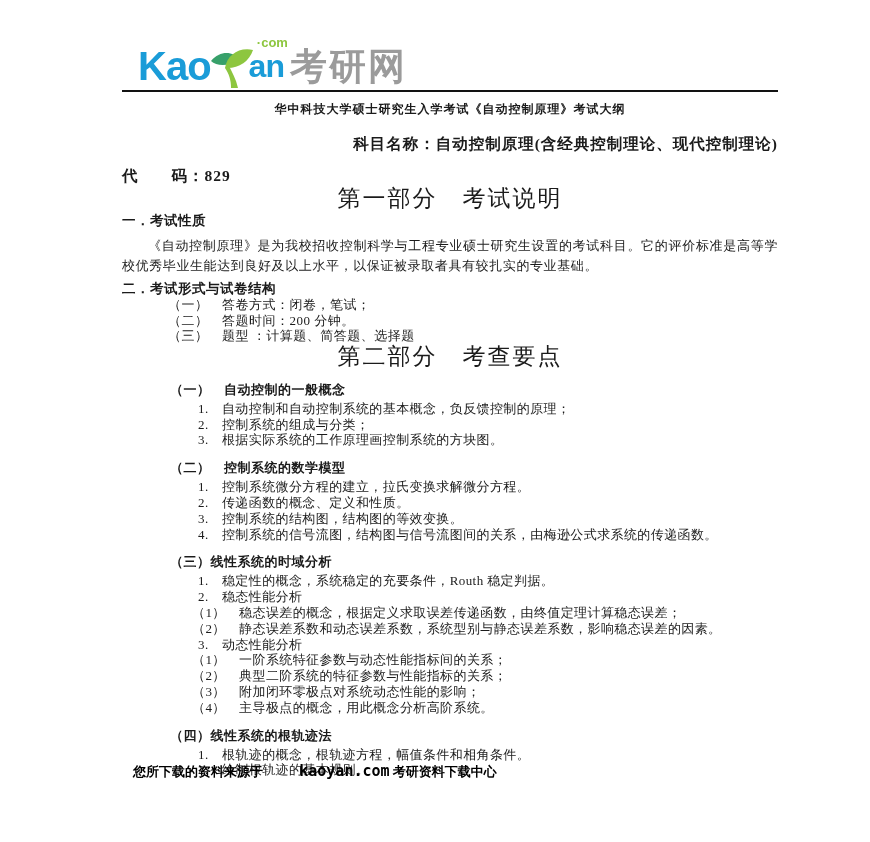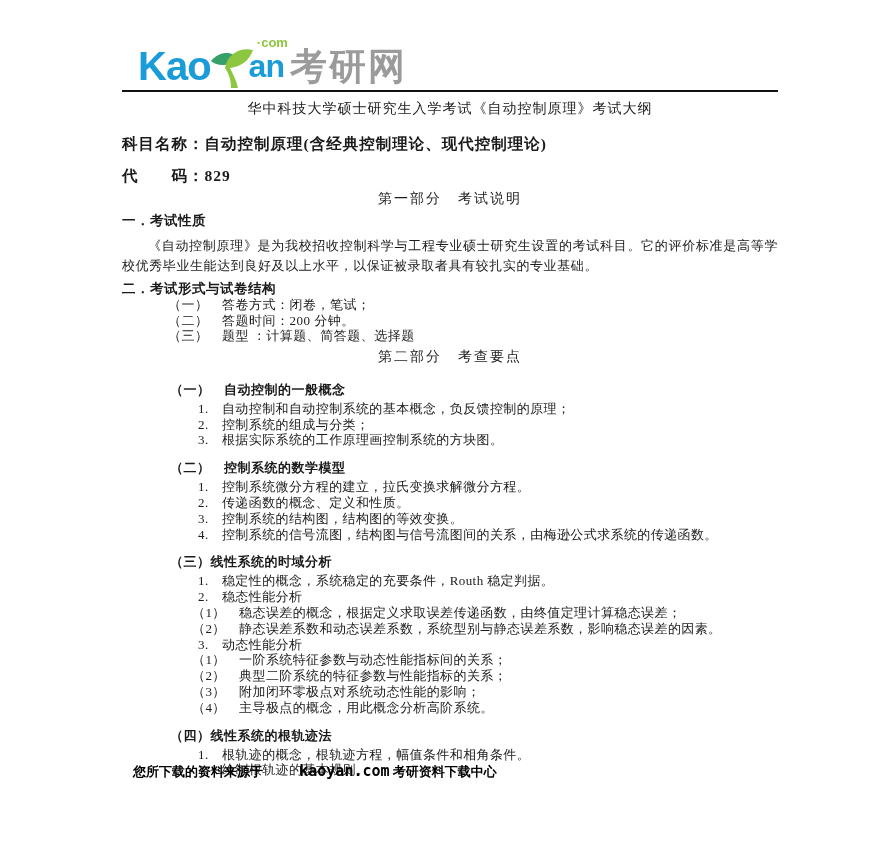--- a/index.html
+++ b/index.html
@@ -18,26 +18,26 @@
           font-weight:bold;font-size:13px;color:#8dc63f;letter-spacing:0;margin-left:19px;}
   .lg-cn{font-family:"Liberation Sans","DejaVu Sans",sans-serif;font-weight:600;
          font-size:37px;line-height:42px;color:#9b9b9b;margin-left:6px;letter-spacing:2px;}
 
   
   .rule{position:absolute;left:122px;top:90px;width:656px;height:2px;background:#121212;}
 
   
   .content{position:absolute;left:122px;top:98px;width:656px;font-size:13px;line-height:16px;}
 
-  .doc-title{text-align:center;font-weight:normal;font-size:14px;line-height:22px;letter-spacing:1px;}
+  .doc-title{text-align:center;font-weight:bold;font-size:12px;line-height:22px;letter-spacing:1px;}
   .meta{font-weight:bold;font-size:15.5px;line-height:21px;letter-spacing:1px;}
-  .subject{margin-top:13px;}
+  .subject{margin-top:13px;text-align:right;}
   .code{margin-top:11px;}
 
-  h2.part{margin:0;text-align:center;font-size:14px;line-height:26px;font-weight:400;letter-spacing:2px;}
+  h2.part{margin:0;text-align:center;font-size:23px;line-height:26px;font-weight:400;letter-spacing:2px;}
   .p1{margin-top:13px;}
   .p2{margin-top:15px;}
 
   h3.sec{margin:0;font-size:13.5px;line-height:17px;font-weight:bold;letter-spacing:.5px;}
   .sec1{margin-top:15px;}
   .sec2{margin-top:5px;}
 
   .para{margin:7px 0 4px 0;text-indent:2em;text-align:justify;line-height:20px;letter-spacing:.6px;}
 
   .pl1{padding-left:46px;line-height:15.6px;letter-spacing:.5px;}

